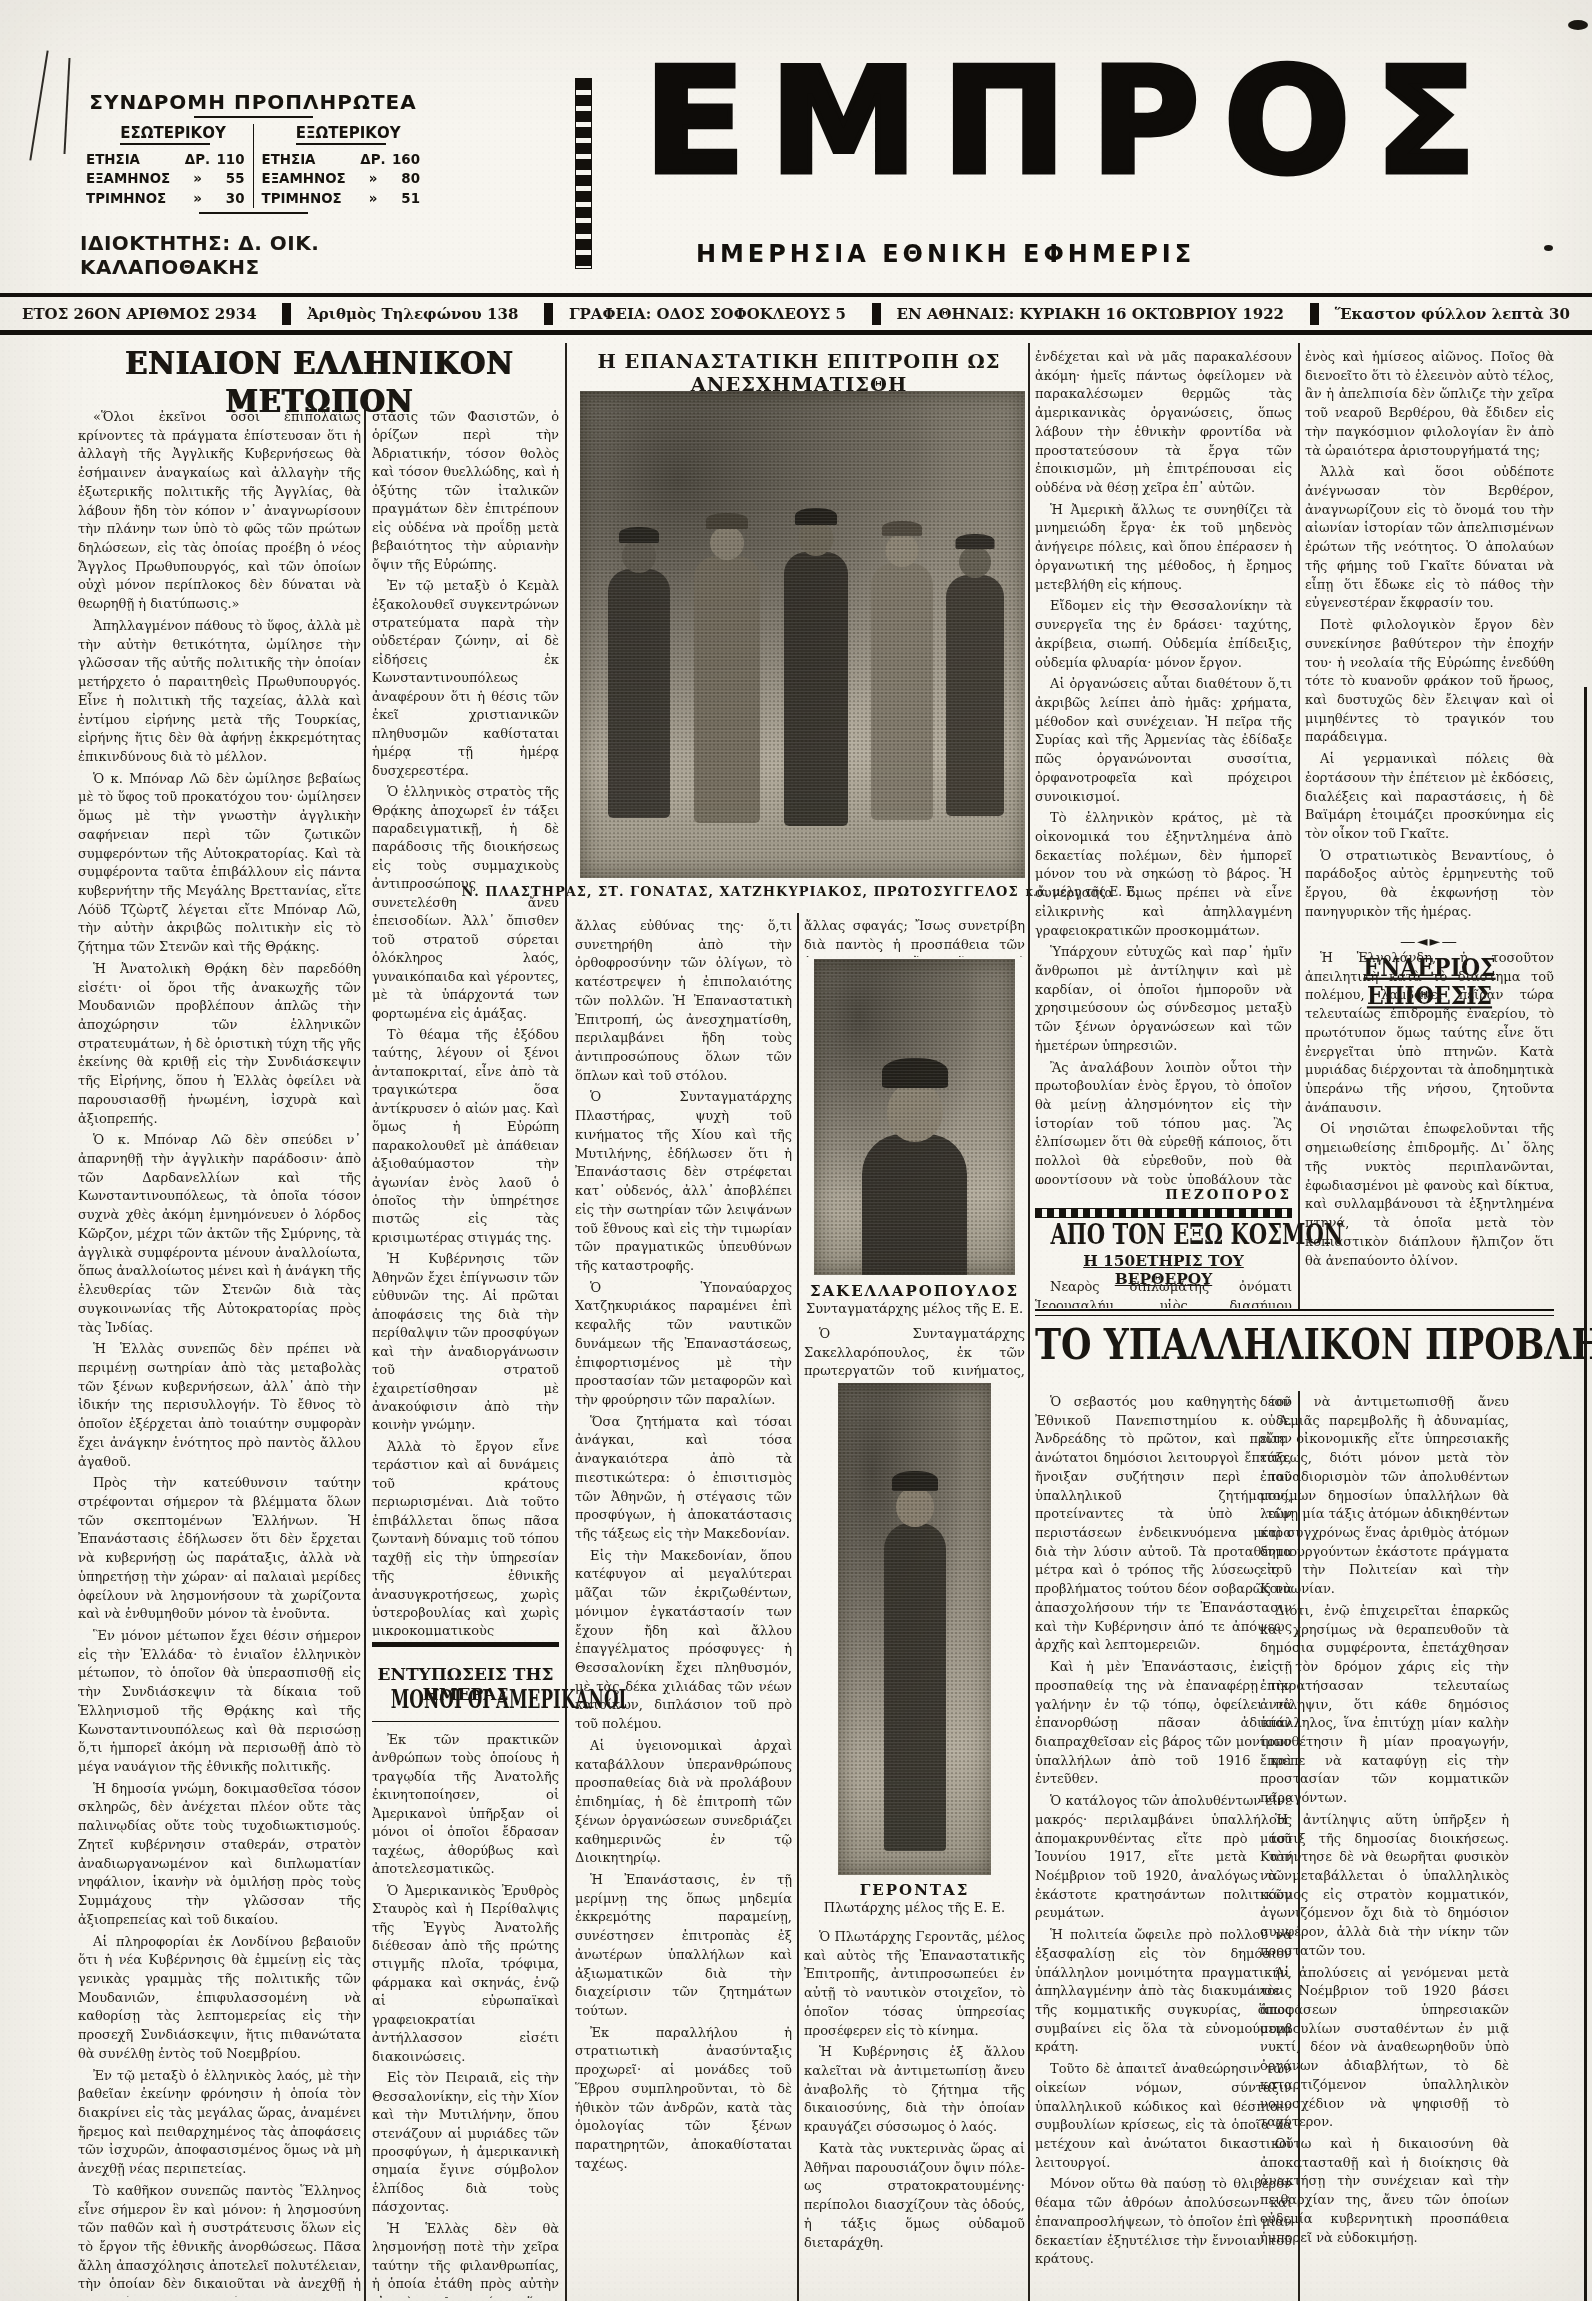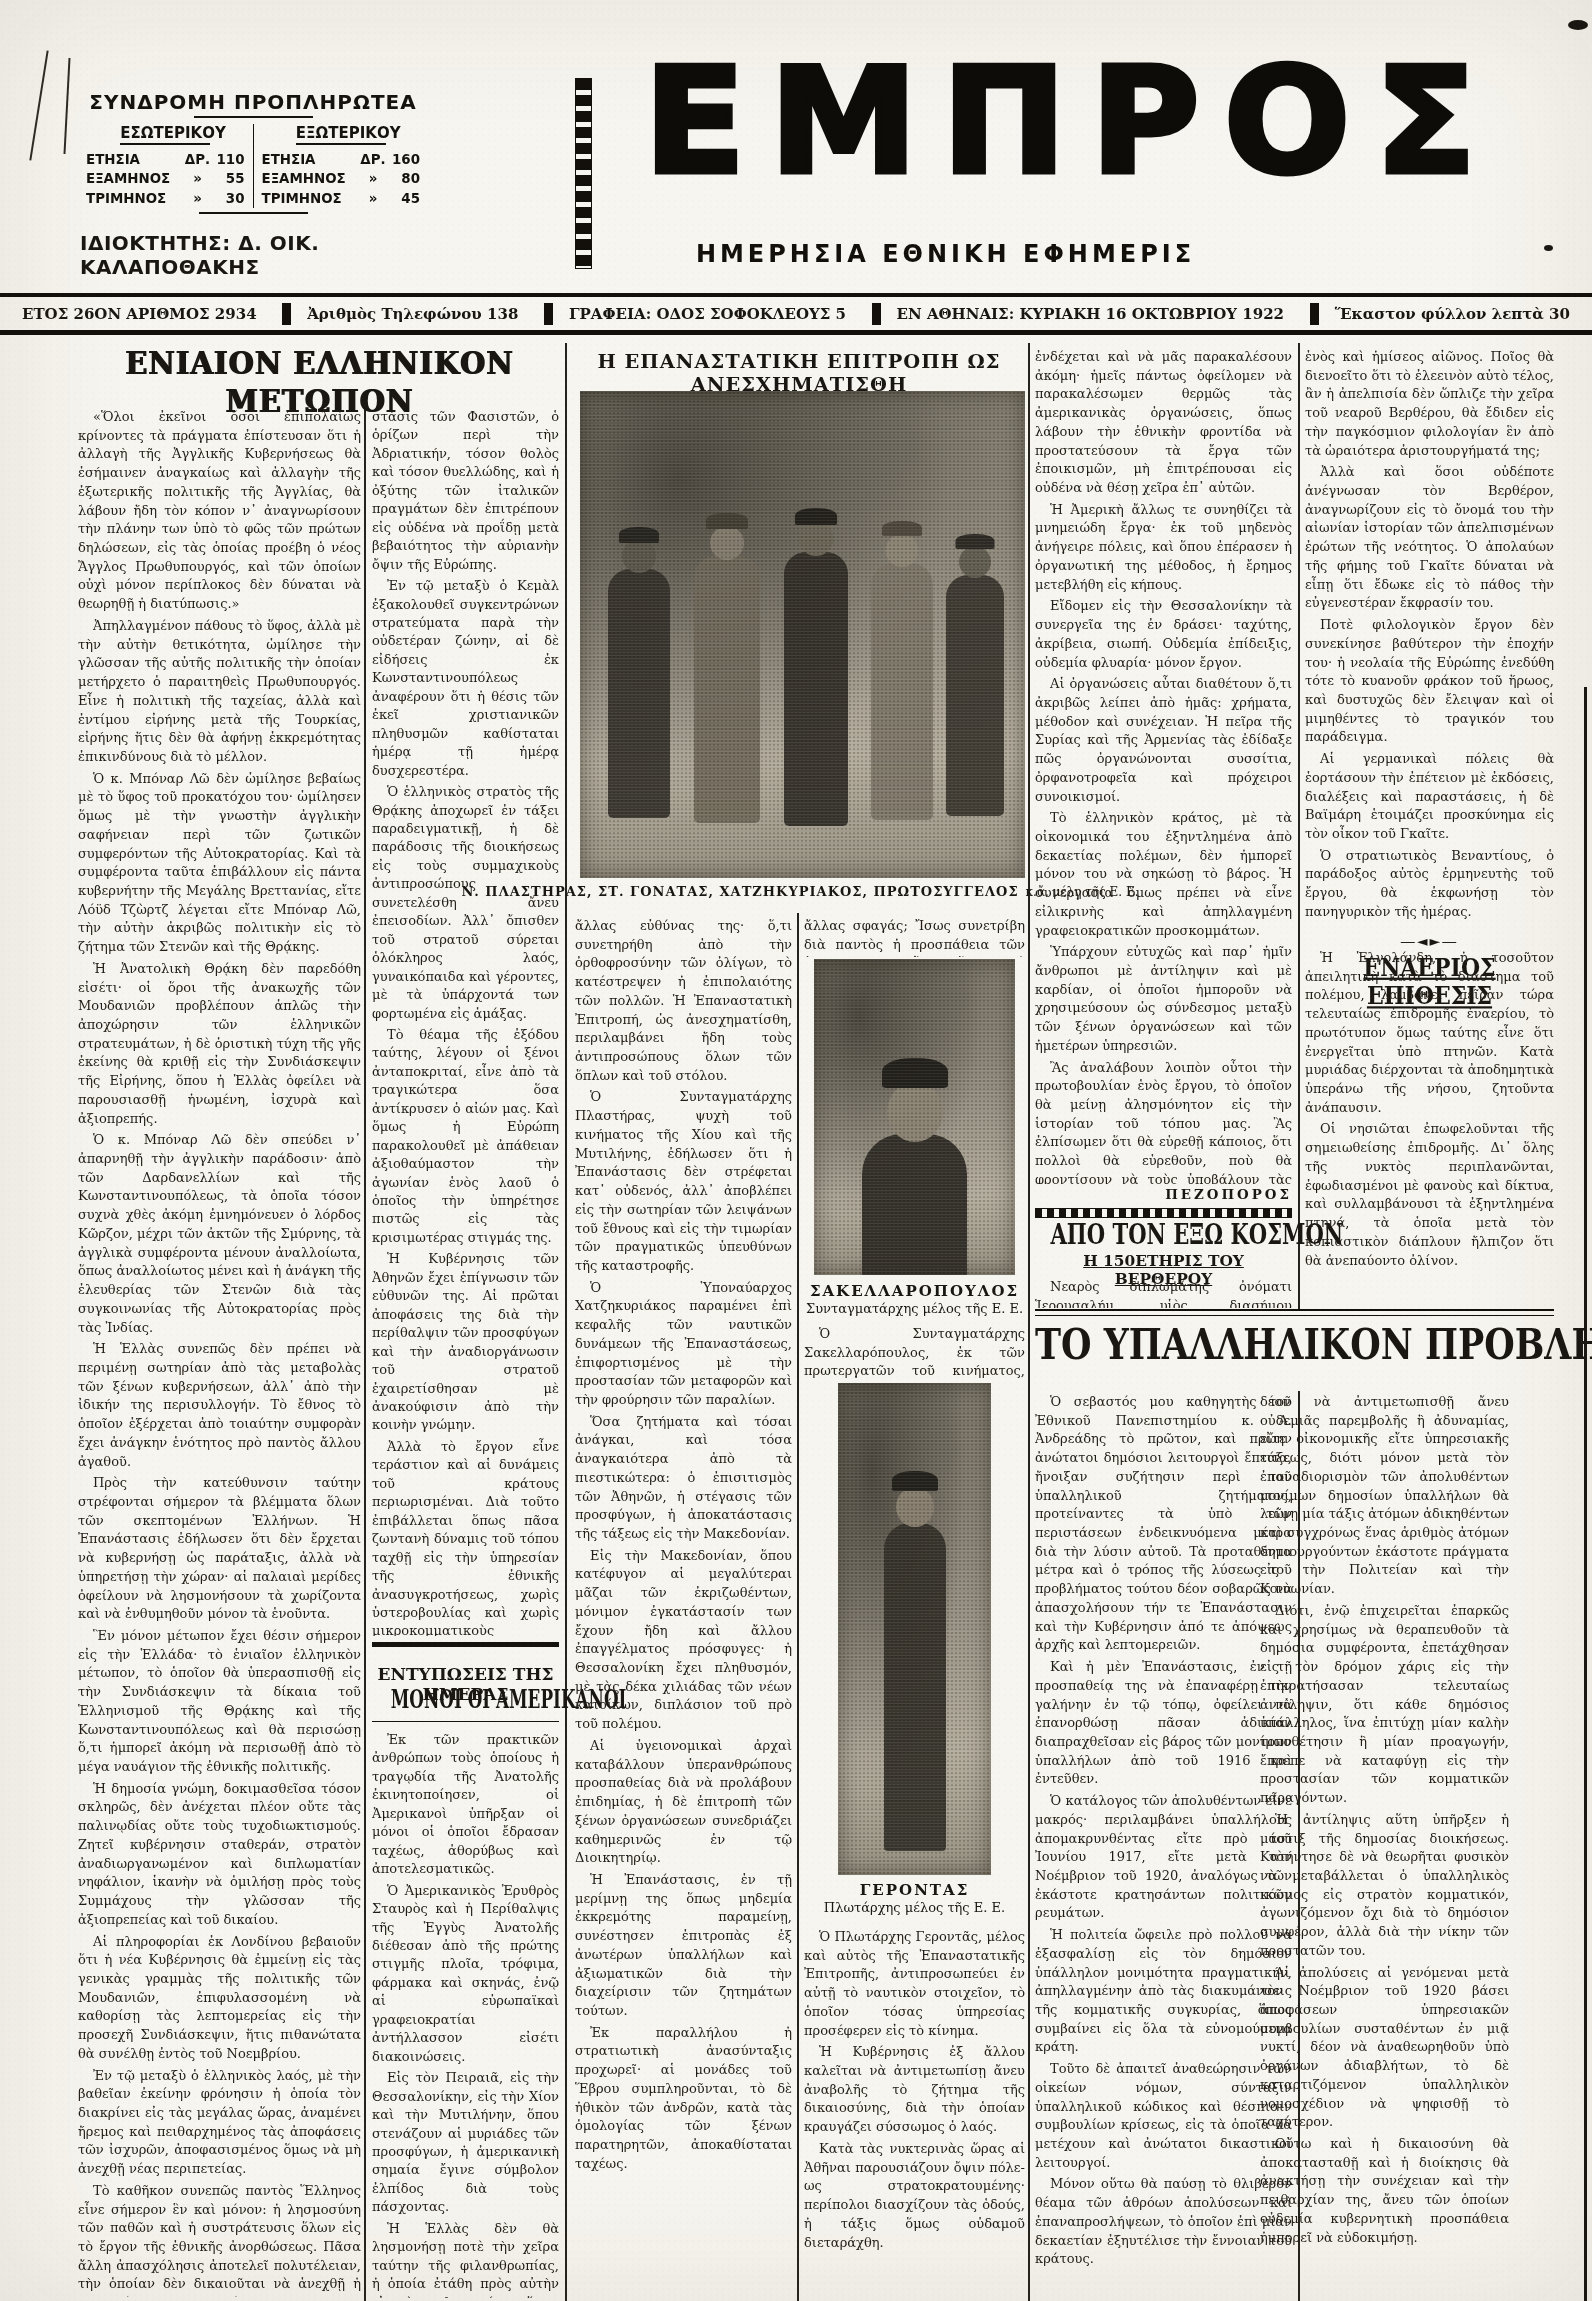--- a/index.html
+++ b/index.html
@@ -130,21 +130,21 @@
               <span class="cell-val">160</span>
             </div>
             <div class="sub-row">
               <span class="cell-label">ΕΞΑΜΗΝΟΣ</span>
               <span class="cell-cur">»</span>
               <span class="cell-val">80</span>
             </div>
             <div class="sub-row">
               <span class="cell-label">ΤΡΙΜΗΝΟΣ</span>
               <span class="cell-cur">»</span>
-              <span class="cell-val">45</span>
+              <span class="cell-val">51</span>
             </div>
           </div>
       </div>
     </div>
     <div class="subs-bottom-rule"></div>
   </div>
 
   <div class="abs owner">ΙΔΙΟΚΤΗΤΗΣ: Δ. ΟΙΚ. ΚΑΛΑΠΟΘΑΚΗΣ</div>
   <div class="abs mast-ornament"></div>
   <div class="abs mast-title">ΕΜΠΡΟΣ</div>

